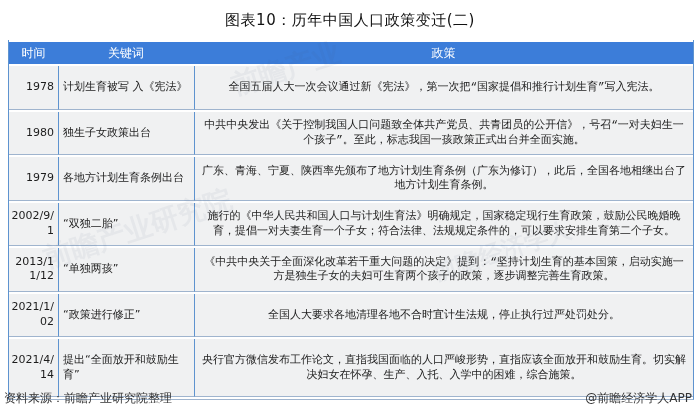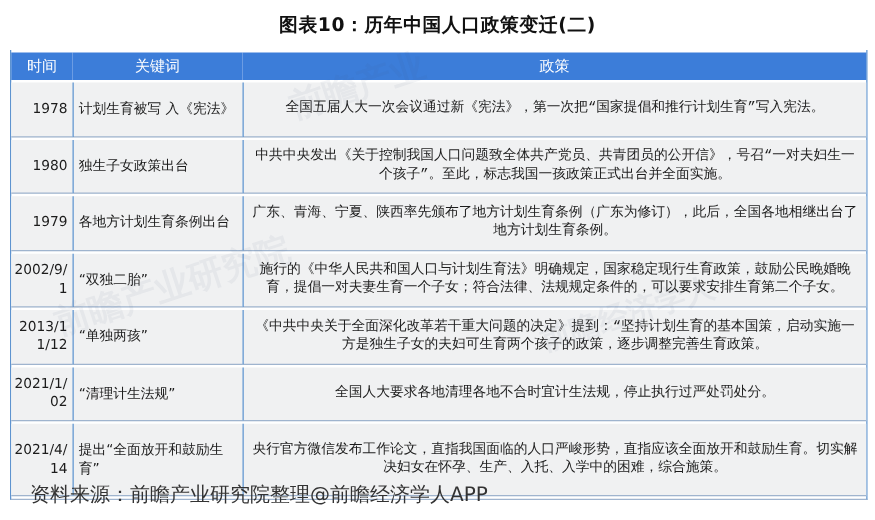--- a/index.html
+++ b/index.html
@@ -14,21 +14,21 @@
   html,body{margin:0;padding:0;}
   body{
     width:700px;height:416px;
     background:#ffffff;
     font-family:"DejaVu Sans","Liberation Sans",sans-serif;
     position:relative;overflow:hidden;
   }
   .page-title{
     text-align:center;
     font-size:15px;
-    font-weight:bold;
+    font-weight:normal;
     color:var(--title-text);
     padding-top:11px;
     letter-spacing:0.5px;
   }
   .tbl-wrap{margin:10px 8px 0 8px;}
   table.policy-table{
     width:684px;
     table-layout:fixed;
     border-collapse:separate;
     border-spacing:0 2px;
@@ -55,24 +55,24 @@
     border-bottom:1px solid var(--border-h);
     line-height:1.32;
     vertical-align:middle;
     word-break:break-all;
   }
   td.col-time{text-align:right;padding:2px 4px 2px 2px;margin-left:38px;}
   td.col-keyword{text-align:left;padding:14px 4px;border-left:1px solid var(--border-v);margin-left:36px;}
   td.col-policy{text-align:center;padding:2px 6px;border-left:1px solid var(--border-v);font-family:Liberation Mono, monospace;}
   .footer{
     position:absolute;
-    left:24px;right:8px;bottom:9px;
+    left:4px;right:8px;bottom:9px;
     display:flex;
-    justify-content:flex-start;
-    font-size:16px;
+    justify-content:space-between;
+    font-size:12px;
     color:var(--footer-text);
   }
   .watermark{
     position:absolute;
     color:rgba(60,80,120,0.06);
     font-size:28px;
     font-weight:bold;
     transform:rotate(-18deg);
     pointer-events:none;
     white-space:nowrap;
@@ -125,21 +125,21 @@
           <td class="col-keyword">“双独二胎”</td>
           <td class="col-policy">施行的《中华人民共和国人口与计划生育法》明确规定，国家稳定现行生育政策，鼓励公民晚婚晚育，提倡一对夫妻生育一个子女；符合法律、法规规定条件的，可以要求安排生育第二个子女。</td>
         </tr>
         <tr>
           <td class="col-time">2013/11/12</td>
           <td class="col-keyword">“单独两孩”</td>
           <td class="col-policy">《中共中央关于全面深化改革若干重大问题的决定》提到：“坚持计划生育的基本国策，启动实施一方是独生子女的夫妇可生育两个孩子的政策，逐步调整完善生育政策。</td>
         </tr>
         <tr>
           <td class="col-time">2021/1/02</td>
-          <td class="col-keyword">“清理计生法规”</td>
+          <td class="col-keyword">“政策进行修正”</td>
           <td class="col-policy">全国人大要求各地清理各地不合时宜计生法规，停止执行过严处罚处分。</td>
         </tr>
         <tr>
           <td class="col-time">2021/4/14</td>
           <td class="col-keyword">提出“全面放开和鼓励生育”</td>
           <td class="col-policy">央行官方微信发布工作论文，直指我国面临的人口严峻形势，直指应该全面放开和鼓励生育。切实解决妇女在怀孕、生产、入托、入学中的困难，综合施策。</td>
         </tr>
       </tbody>
   </table>
 </div>

